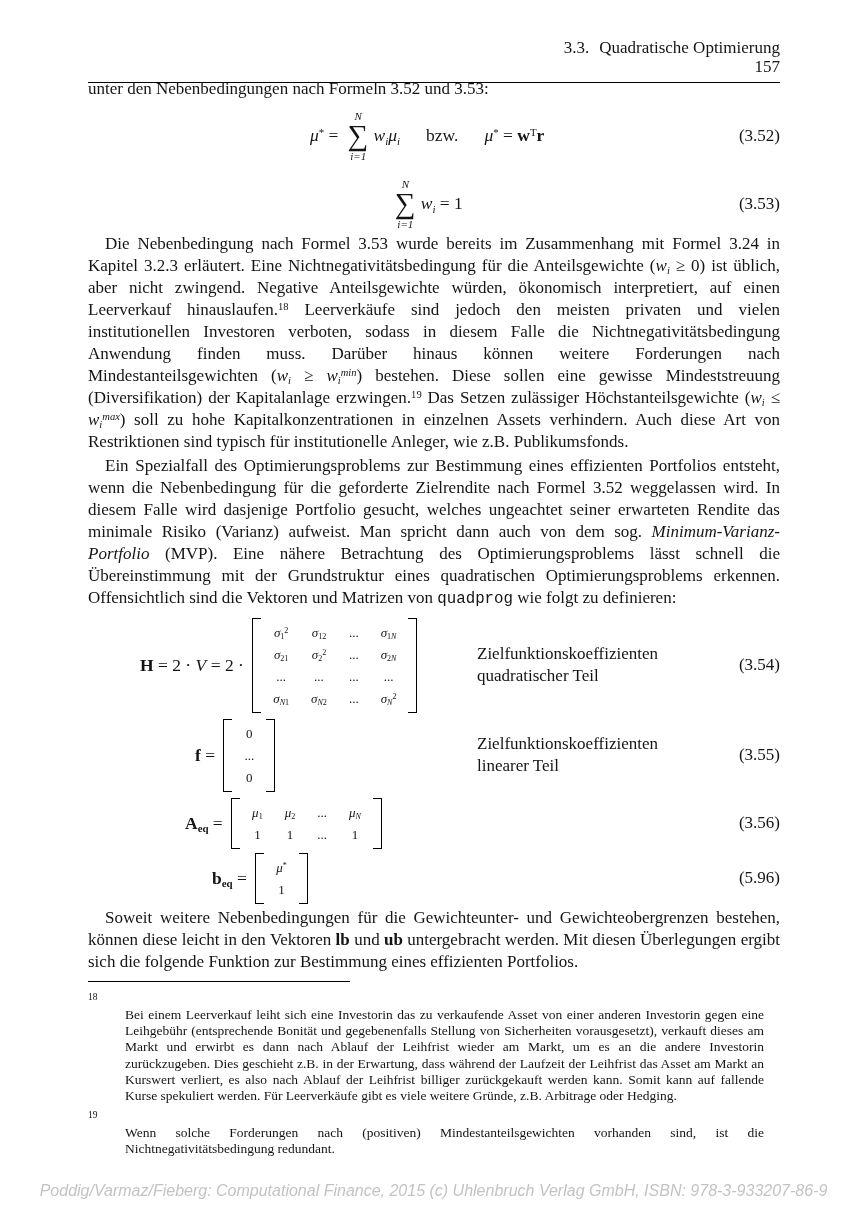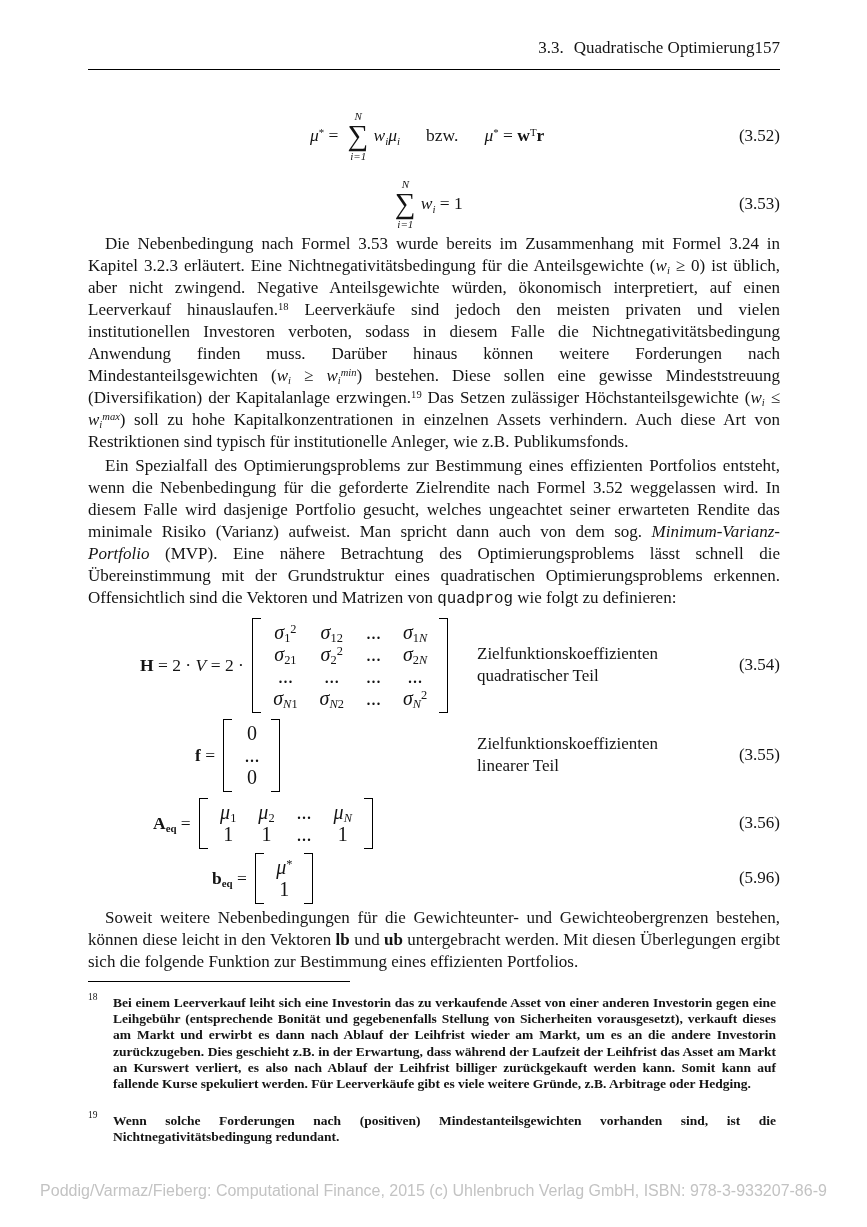--- a/index.html
+++ b/index.html
@@ -9,21 +9,21 @@
     background:#ffffff;
     color:var(--text,#141414);
     font-family:"Liberation Serif","DejaVu Serif",serif;
     overflow:hidden;
   }
   .abs{position:absolute;left:88px;width:692px;}
   
   .header{
     display:flex;justify-content:flex-end;align-items:flex-end;
     font-size:17px;line-height:19px;
-    padding-bottom:12px;border-bottom:1.5px solid #000;
+    padding-bottom:6px;border-bottom:1.5px solid #000;flex-direction:column;
   }
   .header-title{margin-left:10px;}
   
   .bodytext{
     margin:0;font-size:17px;line-height:22px;text-align:justify;
   }
   .para{text-indent:17px;}
   
   .seg-i{font-style:italic;}
   .seg-b{font-weight:bold;}
@@ -46,54 +46,55 @@
   .bigsum{display:inline-flex;flex-direction:column;align-items:center;line-height:1;margin:0 5px;}
   .sum-limit{font-size:11px;font-style:italic;line-height:1.15;}
   .sum-sym{font-size:29px;line-height:0.95;font-style:normal;}
   .matrix{display:inline-flex;align-items:stretch;margin:0 4px;}
   .bracket{width:8px;}
   .bracket.left{border-left:1.5px solid #000;border-top:1.5px solid #000;border-bottom:1.5px solid #000;}
   .bracket.right{border-right:1.5px solid #000;border-top:1.5px solid #000;border-bottom:1.5px solid #000;}
   .mgrid{
     display:grid;column-gap:22px;row-gap:3px;
     padding:5px 12px;align-items:center;justify-items:center;
-    font-size:20px;line-height:19px;
+    font-size:13px;line-height:19px;
   }
   .cols4{grid-template-columns:repeat(4,auto);}
   .cols1{grid-template-columns:auto;}
   .mcell{text-align:center;white-space:nowrap;}
   
   .fnrule{position:absolute;left:88px;width:262px;border-top:1.4px solid #000;}
   .footnote{
     position:absolute;left:88px;width:692px;
     display:flex;font-size:13.5px;line-height:16.2px;
   }
   .fnmark{
     width:21px;flex:0 0 21px;font-size:9.5px;position:relative;top:-2px;
   }
-  .fntext{flex:1;text-align:justify;margin:4px;font-weight:bold;}
+  .fntext{flex:1;text-align:justify;margin:16px;}
   
   .footer{
     position:absolute;left:0;width:867px;text-align:center;
     font-family:"Liberation Sans","DejaVu Sans",sans-serif;
-    font-size:16px;color:var(--footer-text,#c3c3c3);
+    font-size:16px;color:var(--footer-text,#c3c3c3);font-style:italic;
   }
 </style>
 </head>
 <body>
 
 <div class="page">
 
   <div class="abs header" style="top:38px;">
     <div>
       <span>3.3.</span><span class="header-title">Quadratische Optimierung</span>
     </div>
     <span>157</span>
   </div>
 
+  <p class="abs bodytext" style="top:78px;">unter den Nebenbedingungen nach Formeln 3.52 und 3.53:</p>
 
   <div class="eq" style="top:100px;height:72px;">
     <div class="formula" style="margin-left:222px;">
       <span><span class="seg-i">μ</span><span class="seg-sup">*</span><span> = </span></span>
       <span class="bigsum">
         <span class="sum-limit">N</span>
         <span class="sum-sym">∑</span>
         <span class="sum-limit">i=1</span>
       </span>
       <span><span class="seg-i">w</span><span class="seg-i seg-sub">i</span><span class="seg-i">μ</span><span class="seg-i seg-sub">i</span></span>
@@ -147,21 +148,21 @@
       </span>
     </div>
     <div class="eqlabel">
       <div>Zielfunktionskoeffizienten</div>
       <div>linearer Teil</div>
     </div>
     <span class="eqnum">(3.55)</span>
   </div>
 
   <div class="eq" style="top:796px;height:54px;">
-    <div class="formula" style="margin-left:65px;">
+    <div class="formula" style="margin-left:97px;">
       <span><span class="seg-b">A</span><span class="seg-b seg-sub">eq</span><span> = </span></span>
       <span class="matrix">
         <span class="bracket left"></span>
         <div class="mgrid cols4"><div class="mcell"><span class="seg-i">μ</span><span class="seg-sub">1</span></div><div class="mcell"><span class="seg-i">μ</span><span class="seg-sub">2</span></div><div class="mcell"><span>...</span></div><div class="mcell"><span class="seg-i">μ</span><span class="seg-i seg-sub">N</span></div><div class="mcell"><span>1</span></div><div class="mcell"><span>1</span></div><div class="mcell"><span>...</span></div><div class="mcell"><span>1</span></div></div>
         <span class="bracket right"></span>
       </span>
     </div>
     <span class="eqnum">(3.56)</span>
   </div>
 

